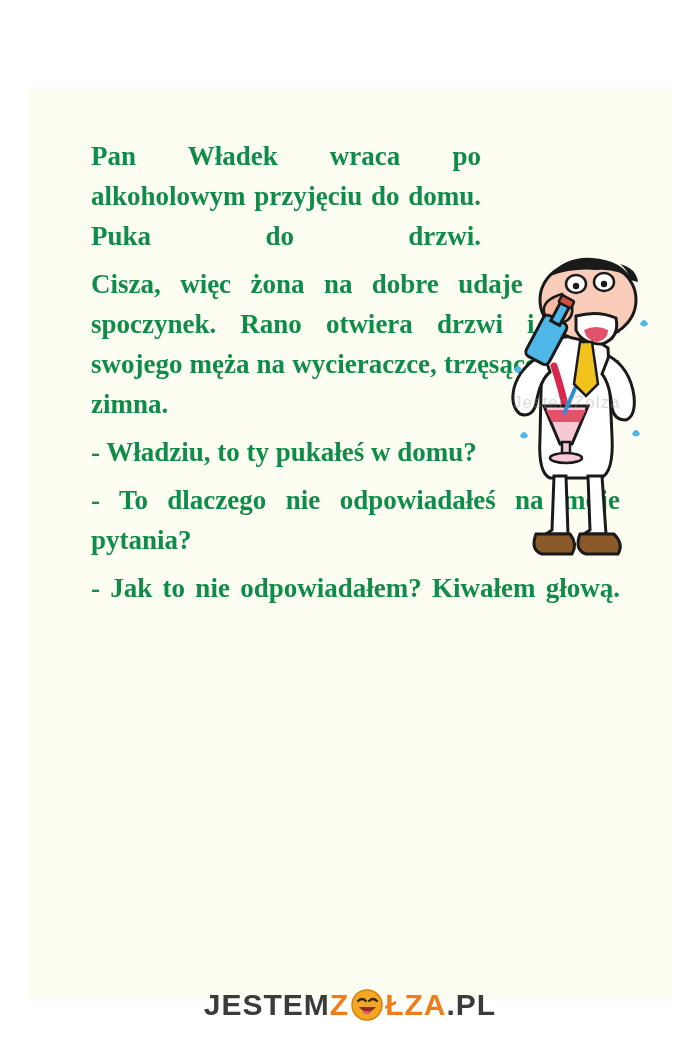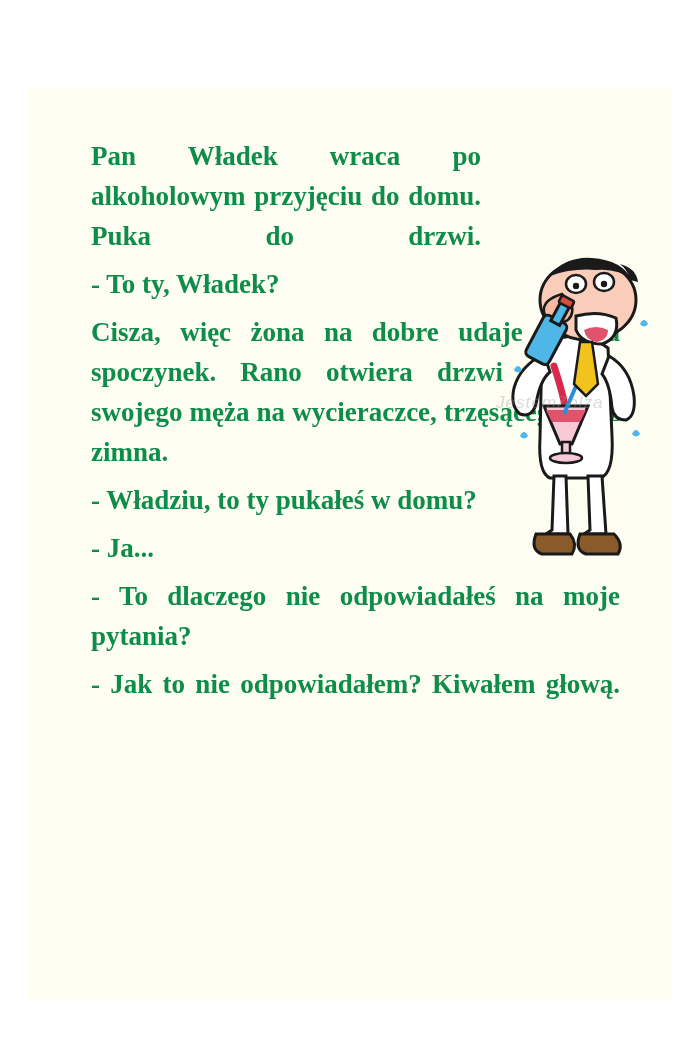--- a/index.html
+++ b/index.html
@@ -64,28 +64,27 @@
   .illustration {
     position: absolute;
     left: 452px;
     top: 150px;
     width: 190px;
     height: 340px;
     z-index: 3;
   }
   .watermark-text {
     position: absolute;
-    left: 468px;
+    left: 485px;
     top: 305px;
     font-family: "Liberation Sans", sans-serif;
     font-size: 17px;
     color: rgba(150,150,150,0.35);
     letter-spacing: 1px;
     z-index: 4;
-    font-style: italic;
   }
 
   
   .footer {
     position: absolute;
     left: 0;
     top: 975px;
     width: 700px;
     height: 60px;
     display: flex;
@@ -117,24 +116,22 @@
 </style>
 </head>
 <body>
 
 <div class="page">
 
   <div class="card">
 
     <div class="joke-body">
       <p class="line narrow-justify">Pan Władek wraca po alkoholowym przyjęciu do domu. Puka do drzwi.</p>
-      <p class="line narrow left">- To ty, Władek?</p>
       <p class="line justify">Cisza, więc żona na dobre udaje się na spoczynek. Rano otwiera drzwi i widzi swojego męża na wycieraczce, trzęsącego się z zimna.</p>
       <p class="line left">- Władziu, to ty pukałeś w domu?</p>
-      <p class="line left">- Ja...</p>
       <p class="line justify">- To dlaczego nie odpowiadałeś na moje pytania?</p>
       <p class="line justify">- Jak to nie odpowiadałem? Kiwałem głową.</p>
     </div>
 
     <svg class="illustration" viewBox="0 0 190 340">
 
       <path d="M62 108 L60 200 Q58 235 70 240 L120 240 Q134 236 132 198 L128 110 Q110 96 92 98 Q74 100 62 108 Z" fill="#ffffff" stroke="#1a1a1a" stroke-width="3"></path>
 
       <path d="M64 116 Q40 128 34 150 Q30 168 40 176 Q52 180 56 166 Q60 142 70 134 Z" fill="#ffffff" stroke="#1a1a1a" stroke-width="3"></path>
 
@@ -180,14 +177,31 @@
 
       <path d="M34 132 q4 -8 8 0 a4.5 4.5 0 0 1 -8 0 z" fill="#4fb6e8"></path>
       <path d="M40 198 q4 -8 8 0 a4.5 4.5 0 0 1 -8 0 z" fill="#4fb6e8"></path>
       <path d="M152 196 q4 -8 8 0 a4.5 4.5 0 0 1 -8 0 z" fill="#4fb6e8"></path>
       <path d="M160 86 q4 -8 8 0 a4.5 4.5 0 0 1 -8 0 z" fill="#4fb6e8"></path>
     </svg>
 
     <div class="watermark-text">JestemZolza</div>
   </div>
 
+  <div class="footer">
+    <div class="logo">
+      <span class="dark">JESTEM</span>
+      <span class="accent">Z</span>
+      <span class="emoji-wrap">
+        <svg viewBox="0 0 34 34" width="34" height="34">
+          <circle cx="17" cy="17" r="15" fill="#f5a623" stroke="#d4820f" stroke-width="1.5"></circle>
+          <path d="M8 13 Q12 9 16 13" stroke="#2b2b2b" stroke-width="2.2" fill="none" stroke-linecap="round"></path>
+          <path d="M19 13 Q23 9 27 13" stroke="#2b2b2b" stroke-width="2.2" fill="none" stroke-linecap="round"></path>
+          <path d="M9 19 Q17 29 26 19 Z" fill="#8c2b2b"></path>
+          <path d="M12 24 Q17 28 22 24 Q17 22 12 24 Z" fill="#e0536a"></path>
+        </svg>
+      </span>
+      <span class="accent">ŁZA</span>
+      <span class="dark">.PL</span>
+    </div>
+  </div>
 
 </div>
 
 </body></html>

